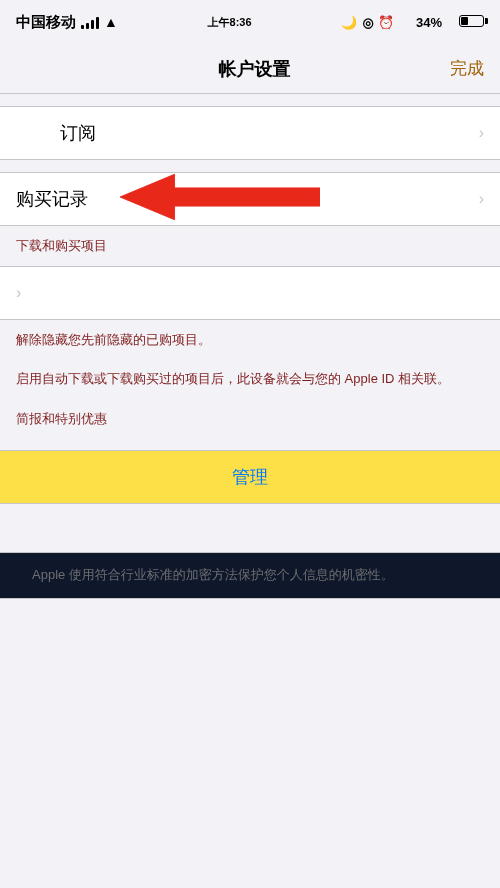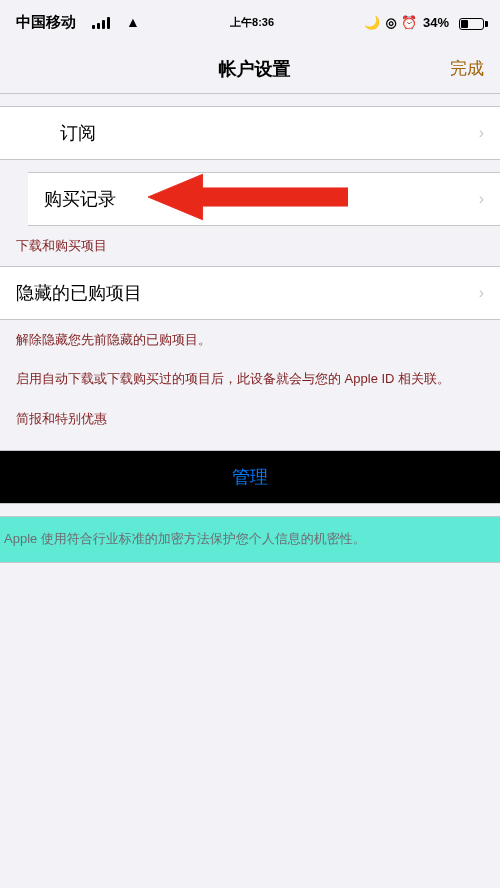--- a/index.html
+++ b/index.html
@@ -26,21 +26,21 @@
       align-items: center;
       justify-content: space-between;
       padding: 0 16px;
       font-size: 15px;
       font-weight: 600;
     }
 
     .status-left {
       display: flex;
       align-items: center;
-      gap: 16px;
+      gap: 5px;
     }
 
     .status-center {
       font-size: 11px;
       font-weight: 600;
     }
 
     .status-right {
       display: flex;
       align-items: center;
@@ -60,22 +60,23 @@
       background: #000;
       border-radius: 1px;
     }
 
     .wifi-icon {
       font-size: 14px;
     }
 
     .battery-container {
       display: flex;
-      align-items: flex-end;
-      gap: 10px;
+      align-items: flex-start;
+      gap: 17px;
+      margin-left: 16px;
     }
 
     .battery {
       width: 25px;
       height: 12px;
       border: 1.5px solid #000;
       border-radius: 3px;
       position: relative;
       display: flex;
       align-items: center;
@@ -163,21 +164,20 @@
       color: #c7c7cc;
       font-size: 16px;
     }
 
     
     .purchase-row-wrapper {
       position: relative;
       background: #fff;
       border-top: 1px solid #c6c6c8;
       border-bottom: 1px solid #c6c6c8;
-      margin-left: 28px;
     }
 
     
     .arrow-annotation {
       position: absolute;
       top: 50%;
       left: 120px;
       transform: translateY(-50%);
       z-index: 10;
       pointer-events: none;
@@ -194,47 +194,48 @@
 
     
     .hidden-section {
       background: #fff;
       border-top: 1px solid #c6c6c8;
       border-bottom: 1px solid #c6c6c8;
     }
 
     
     .manage-section {
-      background: #000000;
+      background: #fde047;
       border-top: 1px solid #c6c6c8;
       border-bottom: 1px solid #c6c6c8;
       display: flex;
       align-items: center;
       justify-content: center;
       padding: 14px 16px;
     }
 
     .manage-btn {
       font-size: 18px;
       color: #007aff;
       cursor: pointer;
       background: none;
       border: none;
       font-family: inherit;
     }
 
     
     .footer-block {
-      background: #5eead4;
-      border-top: 1px solid #c6c6c8;
-      border-bottom: 1px solid #c6c6c8;
-      padding: 12px 4px;
+      background: #0f172a;
+      border-top: 1px solid #c6c6c8;
+      border-bottom: 1px solid #c6c6c8;
+      padding: 12px 32px;
       font-size: 13px;
       color: #6d6d72;
       line-height: 1.6;
+      margin-top: 36px;
     }
 
     
     .arrow-svg {
       width: 200px;
       height: 60px;
     }
   </style>
 </head>
 <body>
@@ -291,21 +292,20 @@
 
       <polygon points="0,30 60,5 60,20 220,20 220,40 60,40 60,55" fill="#e8291a" stroke="#e8291a" stroke-width="1"></polygon>
     </svg>
   </div>
 </div>
 
 <div class="description-block">下载和购买项目</div>
 
 <div class="hidden-section">
   <div class="list-item">
-    <span class="list-item-label">隐藏的已购项目</span>
     <span class="chevron">›</span>
   </div>
 </div>
 
 <div class="description-block">解除隐藏您先前隐藏的已购项目。</div>
 
 <div class="description-block">启用自动下载或下载购买过的项目后，此设备就会与您的 Apple ID 相关联。</div>
 
 <div class="description-block">简报和特别优惠</div>
 

